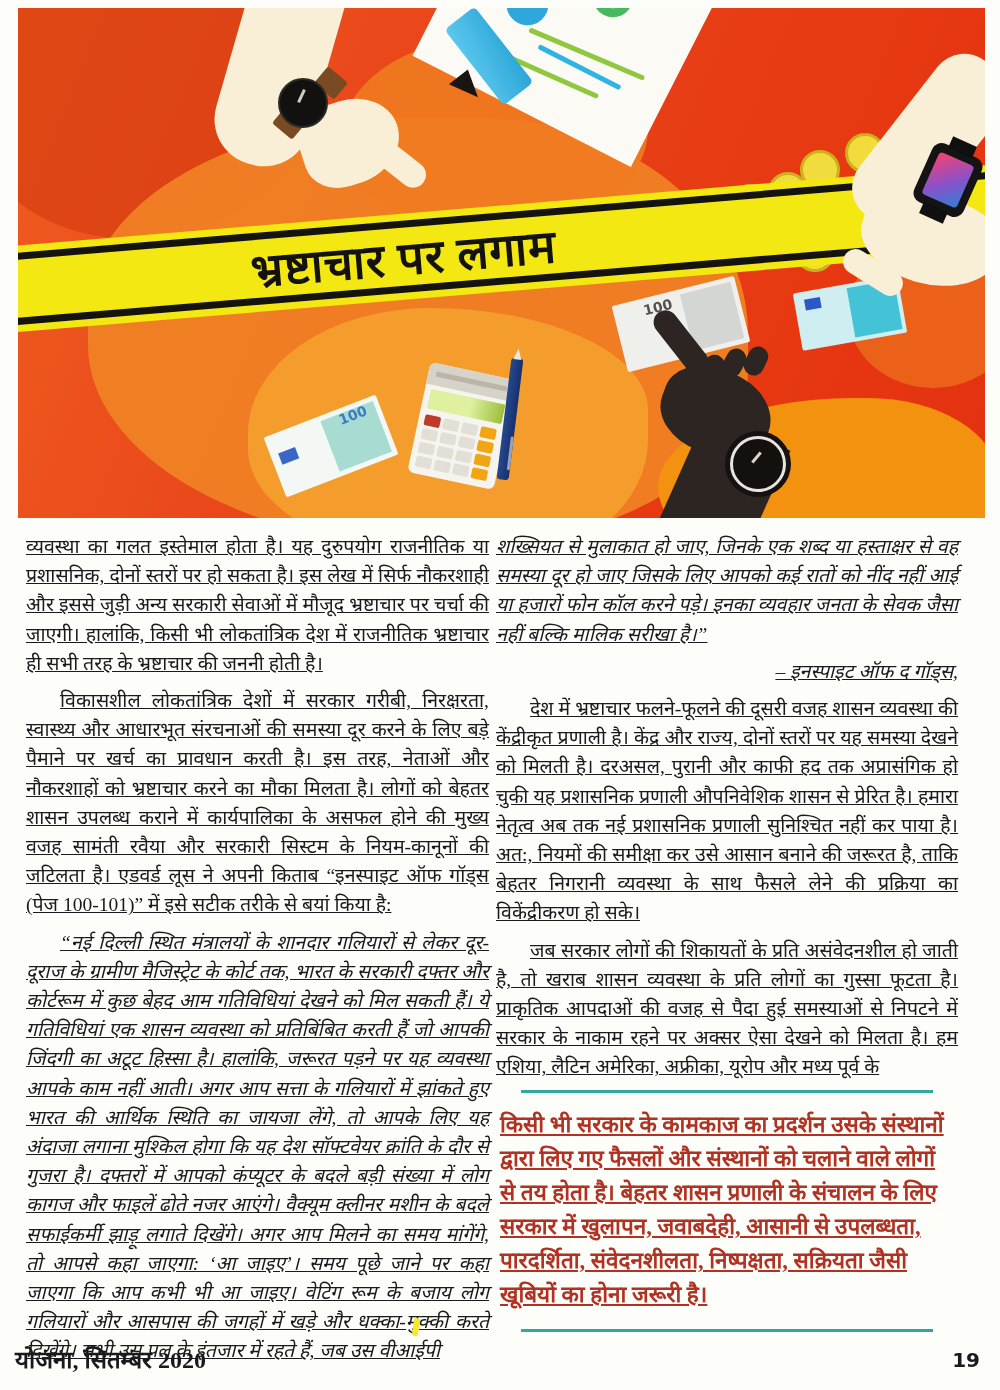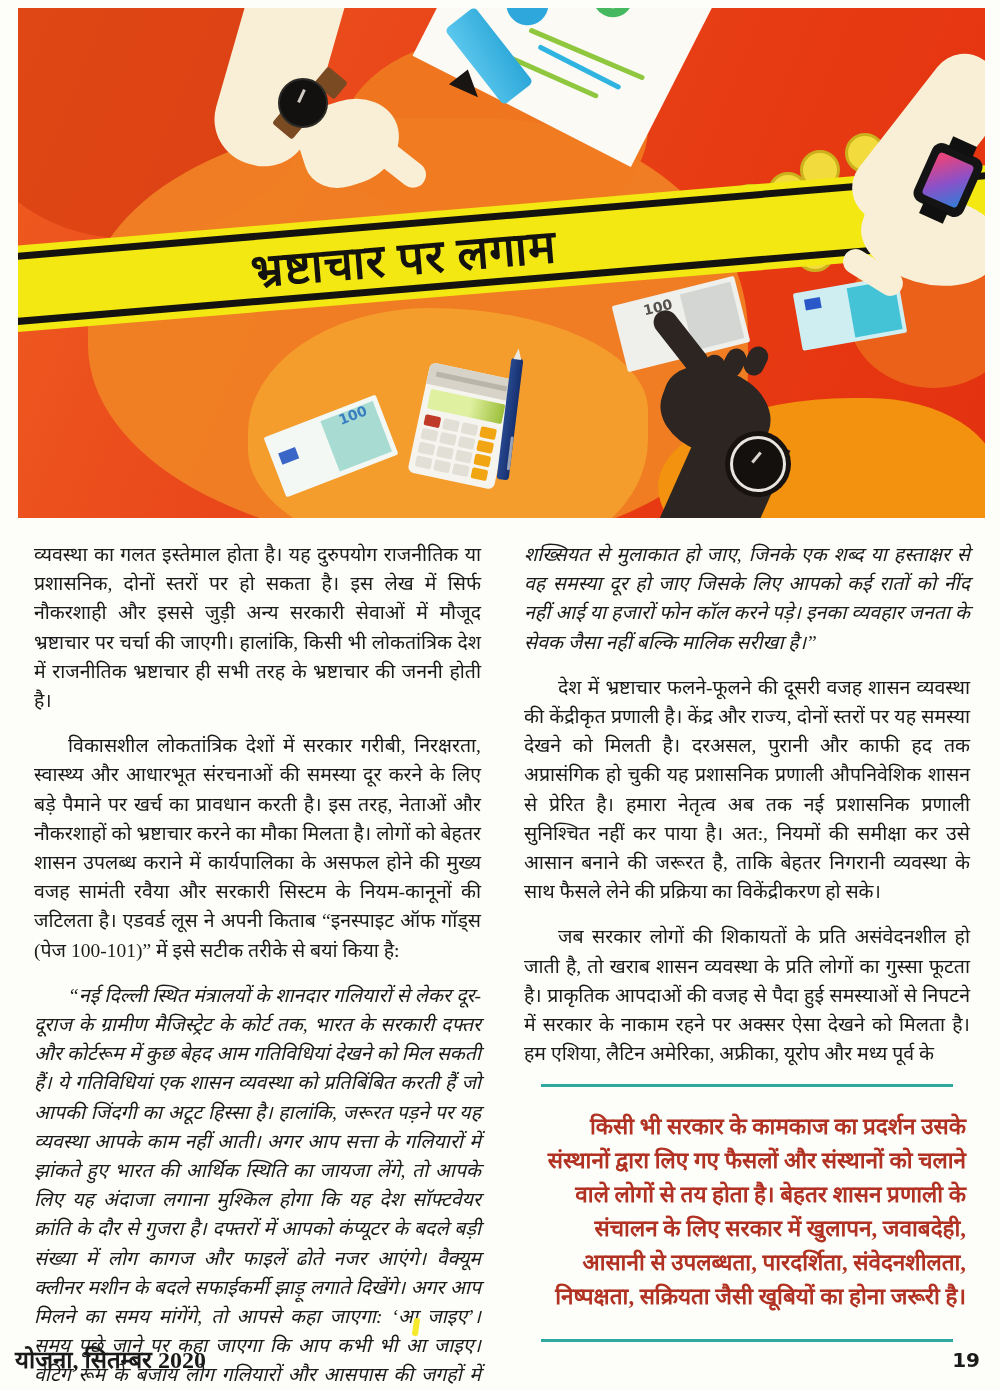--- a/index.html
+++ b/index.html
@@ -90,29 +90,29 @@
   
   .banner{position:absolute;left:-40px;top:196px;width:1085px;height:86px;background:#f3e812;transform:rotate(-4.75deg);}
   .bstripe{position:absolute;left:0;right:0;height:7px;background:#151310;}
   .bstripe.top{top:7px;} .bstripe.bot{bottom:7px;}
   .btitle{position:absolute;inset:0;display:flex;align-items:center;justify-content:center;
        padding-right:235px;font-size:46px;font-weight:700;color:#14120e;letter-spacing:1px;}
   
   .ymark{position:absolute;left:413px;top:1318px;width:6px;height:18px;background:#f6e82a;transform:rotate(8deg);border-radius:2px;}
   
   .col{position:absolute;top:524px;width:479px;font-size:19.5px;line-height:29.2px;text-align:justify;}
-  .col-left{left:18px;} .col-right{left:508px;width:478px;}
-  .col p{margin:16px;}
+  .col-left{left:18px;} .col-right{left:488px;width:478px;}
+  .col p{margin:8px;text-decoration:underline;}
   .ind{text-indent:34px;}
   .qt{font-style:italic;}
   .attr{font-style:italic;text-align:right;margin:0;line-height:29.2px;}
   
   .pullquote{margin-top:8px;}
   .pq-rule{height:3px;background:#2fa8a0;width:86%;margin:0 auto;}
-  .pq-text{color:#b13222;font-weight:700;font-size:22.5px;line-height:34px;text-align:right;
+  .pq-text{color:#b13222;font-weight:700;font-size:22.5px;line-height:34px;text-align:left;
        padding:7px 4px 9px 4px;margin:0;text-indent:0;}
   
   .footer-left{position:absolute;left:15px;top:1342px;font-size:24px;font-weight:bold;}
   .footer-page{position:absolute;right:20px;top:1348px;font-size:20px;font-weight:bold;font-family:"DejaVu Sans",sans-serif;}
 </style>
 </head>
 <body>
 
 <div class="page">
 
@@ -212,20 +212,21 @@
   </div>
 
   <div class="col col-left">
     <p>व्यवस्था का गलत इस्तेमाल होता है। यह दुरुपयोग राजनीतिक या प्रशासनिक, दोनों स्तरों पर हो सकता है। इस लेख में सिर्फ नौकरशाही और इससे जुड़ी अन्य सरकारी सेवाओं में मौजूद भ्रष्टाचार पर चर्चा की जाएगी। हालांकि, किसी भी लोकतांत्रिक देश में राजनीतिक भ्रष्टाचार ही सभी तरह के भ्रष्टाचार की जननी होती है।</p>
     <p class="ind">विकासशील लोकतांत्रिक देशों में सरकार गरीबी, निरक्षरता, स्वास्थ्य और आधारभूत संरचनाओं की समस्या दूर करने के लिए बड़े पैमाने पर खर्च का प्रावधान करती है। इस तरह, नेताओं और नौकरशाहों को भ्रष्टाचार करने का मौका मिलता है। लोगों को बेहतर शासन उपलब्ध कराने में कार्यपालिका के असफल होने की मुख्य वजह सामंती रवैया और सरकारी सिस्टम के नियम-कानूनों की जटिलता है। एडवर्ड लूस ने अपनी किताब “इनस्पाइट ऑफ गॉड्स (पेज 100-101)” में इसे सटीक तरीके से बयां किया है:</p>
     <p class="ind qt">“नई दिल्ली स्थित मंत्रालयों के शानदार गलियारों से लेकर दूर-दूराज के ग्रामीण मैजिस्ट्रेट के कोर्ट तक, भारत के सरकारी दफ्तर और कोर्टरूम में कुछ बेहद आम गतिविधियां देखने को मिल सकती हैं। ये गतिविधियां एक शासन व्यवस्था को प्रतिबिंबित करती हैं जो आपकी जिंदगी का अटूट हिस्सा है। हालांकि, जरूरत पड़ने पर यह व्यवस्था आपके काम नहीं आती। अगर आप सत्ता के गलियारों में झांकते हुए भारत की आर्थिक स्थिति का जायजा लेंगे, तो आपके लिए यह अंदाजा लगाना मुश्किल होगा कि यह देश सॉफ्टवेयर क्रांति के दौर से गुजरा है। दफ्तरों में आपको कंप्यूटर के बदले बड़ी संख्या में लोग कागज और फाइलें ढोते नजर आएंगे। वैक्यूम क्लीनर मशीन के बदले सफाईकर्मी झाड़ू लगाते दिखेंगे। अगर आप मिलने का समय मांगेंगे, तो आपसे कहा जाएगा: ‘आ जाइए’। समय पूछे जाने पर कहा जाएगा कि आप कभी भी आ जाइए। वेटिंग रूम के बजाय लोग गलियारों और आसपास की जगहों में खड़े और धक्का-मुक्की करते दिखेंगे। सभी उस पल के इंतजार में रहते हैं, जब उस वीआईपी</p>
   </div>
 
   <div class="col col-right">
     <p class="qt">शख्सियत से मुलाकात हो जाए, जिनके एक शब्द या हस्ताक्षर से वह समस्या दूर हो जाए जिसके लिए आपको कई रातों को नींद नहीं आई या हजारों फोन कॉल करने पड़े। इनका व्यवहार जनता के सेवक जैसा नहीं बल्कि मालिक सरीखा है।”</p>
+    <p class="attr">– इनस्पाइट ऑफ द गॉड्स,</p>
     <p class="ind">देश में भ्रष्टाचार फलने-फूलने की दूसरी वजह शासन व्यवस्था की केंद्रीकृत प्रणाली है। केंद्र और राज्य, दोनों स्तरों पर यह समस्या देखने को मिलती है। दरअसल, पुरानी और काफी हद तक अप्रासंगिक हो चुकी यह प्रशासनिक प्रणाली औपनिवेशिक शासन से प्रेरित है। हमारा नेतृत्व अब तक नई प्रशासनिक प्रणाली सुनिश्चित नहीं कर पाया है। अत:, नियमों की समीक्षा कर उसे आसान बनाने की जरूरत है, ताकि बेहतर निगरानी व्यवस्था के साथ फैसले लेने की प्रक्रिया का विकेंद्रीकरण हो सके।</p>
     <p class="ind">जब सरकार लोगों की शिकायतों के प्रति असंवेदनशील हो जाती है, तो खराब शासन व्यवस्था के प्रति लोगों का गुस्सा फूटता है। प्राकृतिक आपदाओं की वजह से पैदा हुई समस्याओं से निपटने में सरकार के नाकाम रहने पर अक्सर ऐसा देखने को मिलता है। हम एशिया, लैटिन अमेरिका, अफ्रीका, यूरोप और मध्य पूर्व के</p>
     <div class="pullquote">
       <div class="pq-rule"></div>
       <p class="pq-text">किसी भी सरकार के कामकाज का प्रदर्शन उसके संस्थानों द्वारा लिए गए फैसलों और संस्थानों को चलाने वाले लोगों से तय होता है। बेहतर शासन प्रणाली के संचालन के लिए सरकार में खुलापन, जवाबदेही, आसानी से उपलब्धता, पारदर्शिता, संवेदनशीलता, निष्पक्षता, सक्रियता जैसी खूबियों का होना जरूरी है।</p>
       <div class="pq-rule"></div>
     </div>
   </div>
 
   <div class="ymark"></div>

